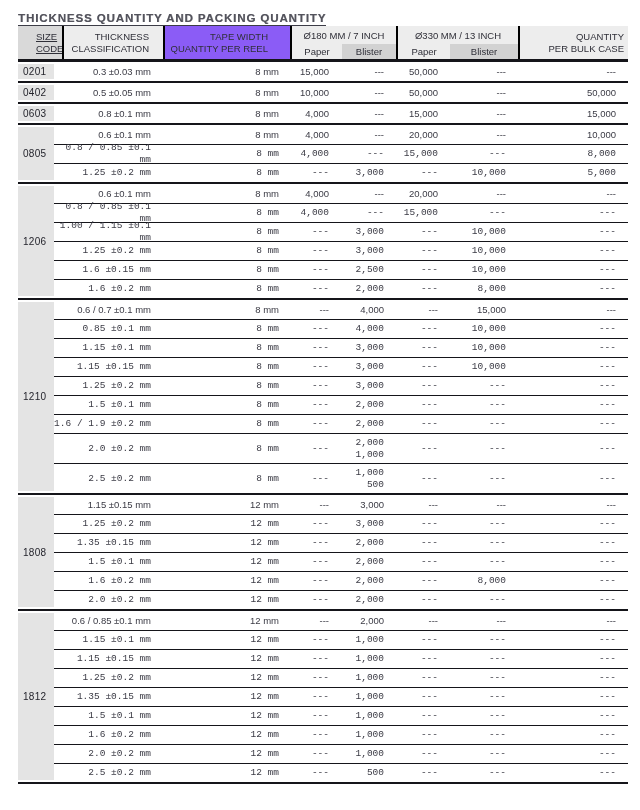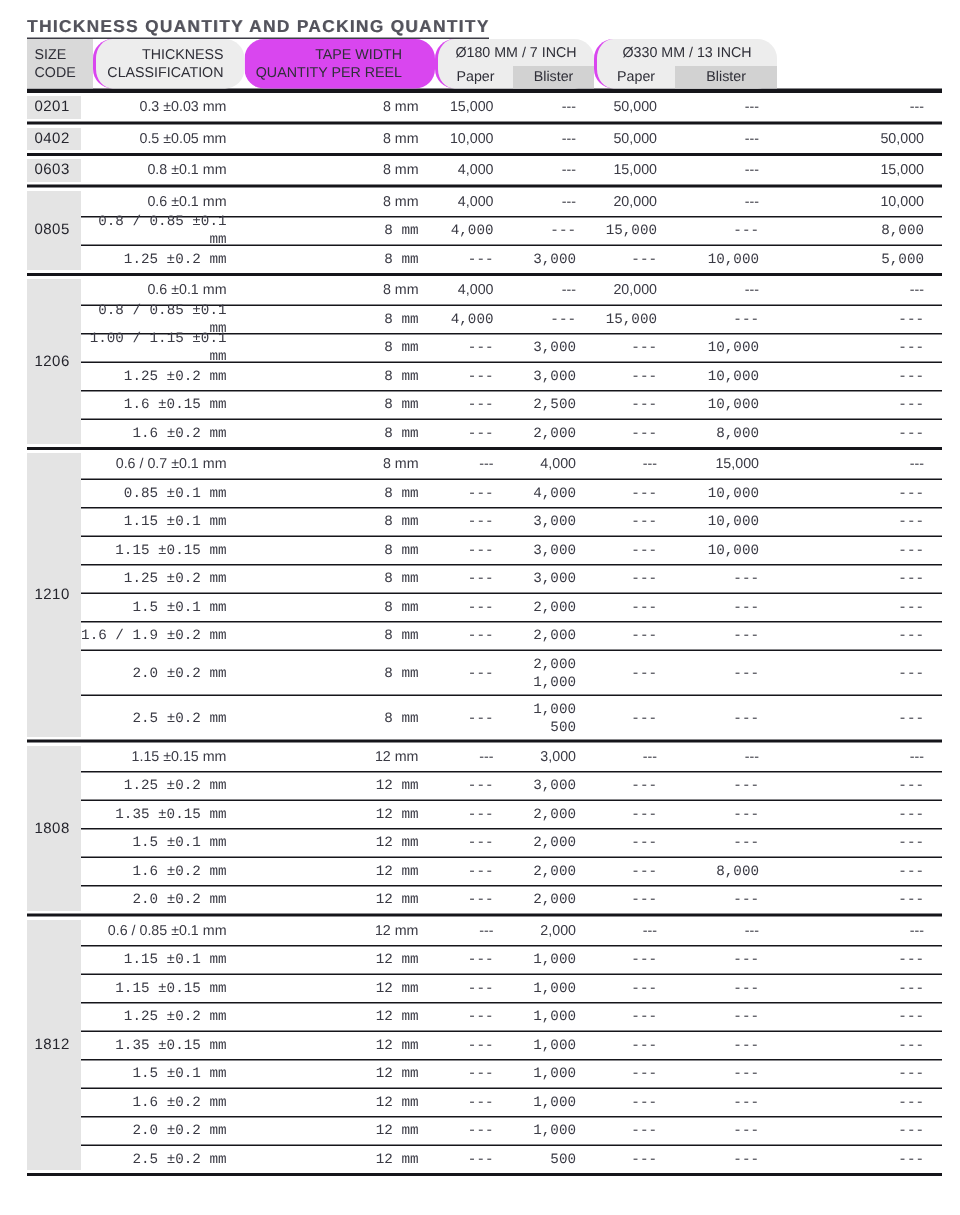--- a/index.html
+++ b/index.html
@@ -25,25 +25,25 @@
   .table-label-row { margin-top:13px; margin-bottom:3px; font-size:10px; color:#2e2e38; height:14px; }
   .corner {
     display:inline-block; width:17px; height:8px;
     border-left:1px solid #3a3a44; border-top:1px solid #3a3a44;
     margin-right:1px; transform:translateY(1px);
   }
 
   
   .tbl { width:610px; }
   .thead { display:flex; height:36px; border-bottom:3px solid #15151a; }
-  .thead > div + div { border-left:2px solid #d946ef;border-radius:13px; }
+  .thead > div + div { border-left:2px solid #000000; }
   .h-col { display:flex; flex-direction:column; justify-content:center; font-size:9.5px; line-height:1.25; color:#2f2f38; }
-  .h-size  { width:44px;  background:#d9d9d9; padding-left:5px; }
+  .h-size  { width:44px;  background:#d9d9d9; padding-left:18px;text-decoration:underline; }
   .h-class { width:101px; background:#ededed; text-align:right; padding-right:14px; }
-  .h-tape  { width:127px; background:#d946ef; text-align:right; padding-right:22px; }
+  .h-tape  { width:127px; background:#8b5cf6; text-align:right; padding-right:22px; }
   .h-bulk  { width:110px; background:#ededed; text-align:right; padding-right:4px; }
   .h-reel { display:flex; flex-direction:column; background:#ededed; font-size:9.5px; color:#2f2f38; }
   .h-reel180 { width:106px; }
   .h-reel330 { width:122px; }
   .h-reel-top { height:18px; display:flex; align-items:center; justify-content:center; }
   .h-sub { display:flex; flex:1; }
   .h-sub > div { display:flex; align-items:center; justify-content:center; }
   .h-paper180 { width:51px; }  .h-blister180 { width:55px; background:#d2d2d2; }
   .h-paper330 { width:53px; }  .h-blister330 { width:69px; background:#d2d2d2; }
 
@@ -102,20 +102,24 @@
           <div class="h-blister180">Blister</div>
         </div>
       </div>
       <div class="h-reel h-reel330">
         <div class="h-reel-top">Ø330 MM / 13 INCH</div>
         <div class="h-sub">
           <div class="h-paper330">Paper</div>
           <div class="h-blister330">Blister</div>
         </div>
       </div>
+      <div class="h-col h-bulk">
+        <div>QUANTITY</div>
+        <div>PER BULK CASE</div>
+      </div>
     </div>
 
     <div class="tbody">
         <div class="group">
           <div class="size-cell">0201</div>
           <div class="rows">
             <div class="row">
               <div class="cell c0">0.3 ±0.03 mm</div>
               <div class="cell c1">8 mm</div>
               <div class="cell c2">15,000</div>

